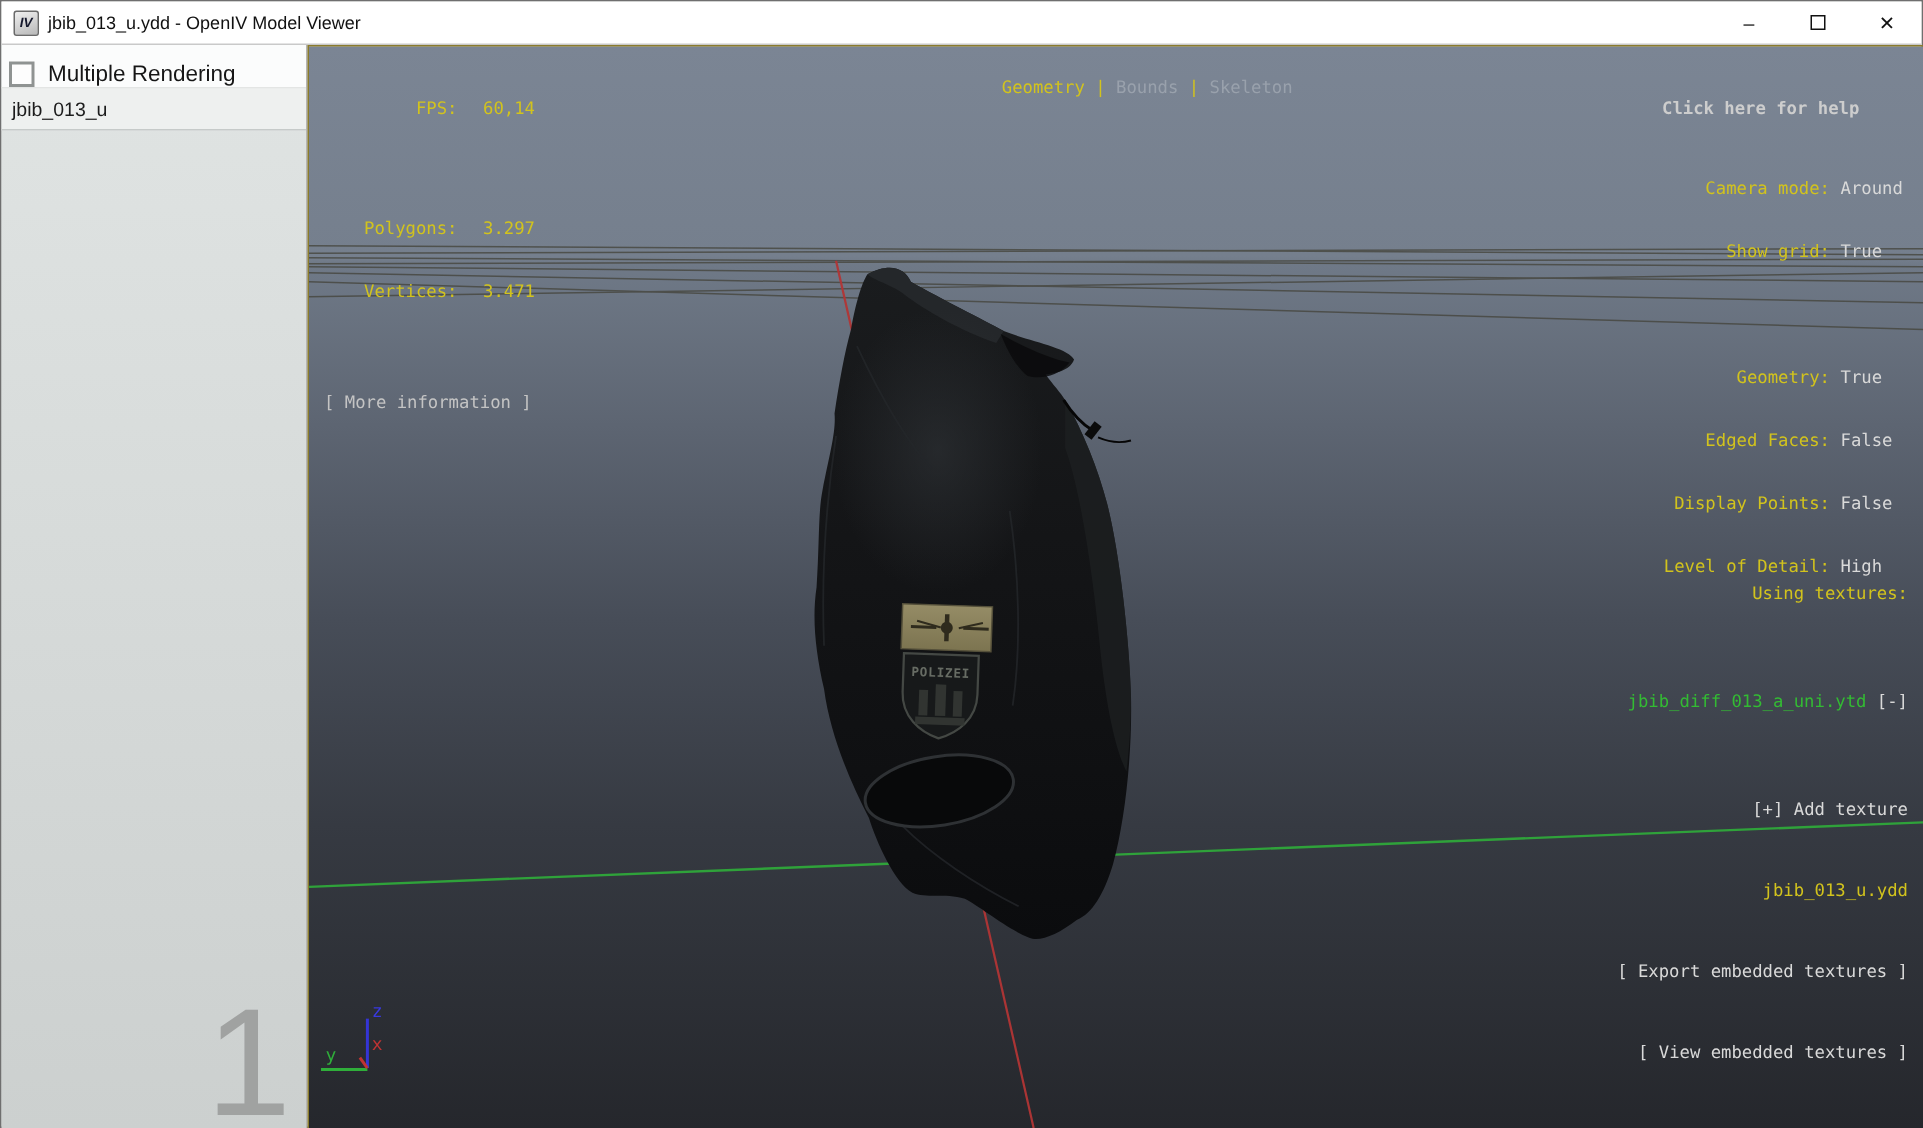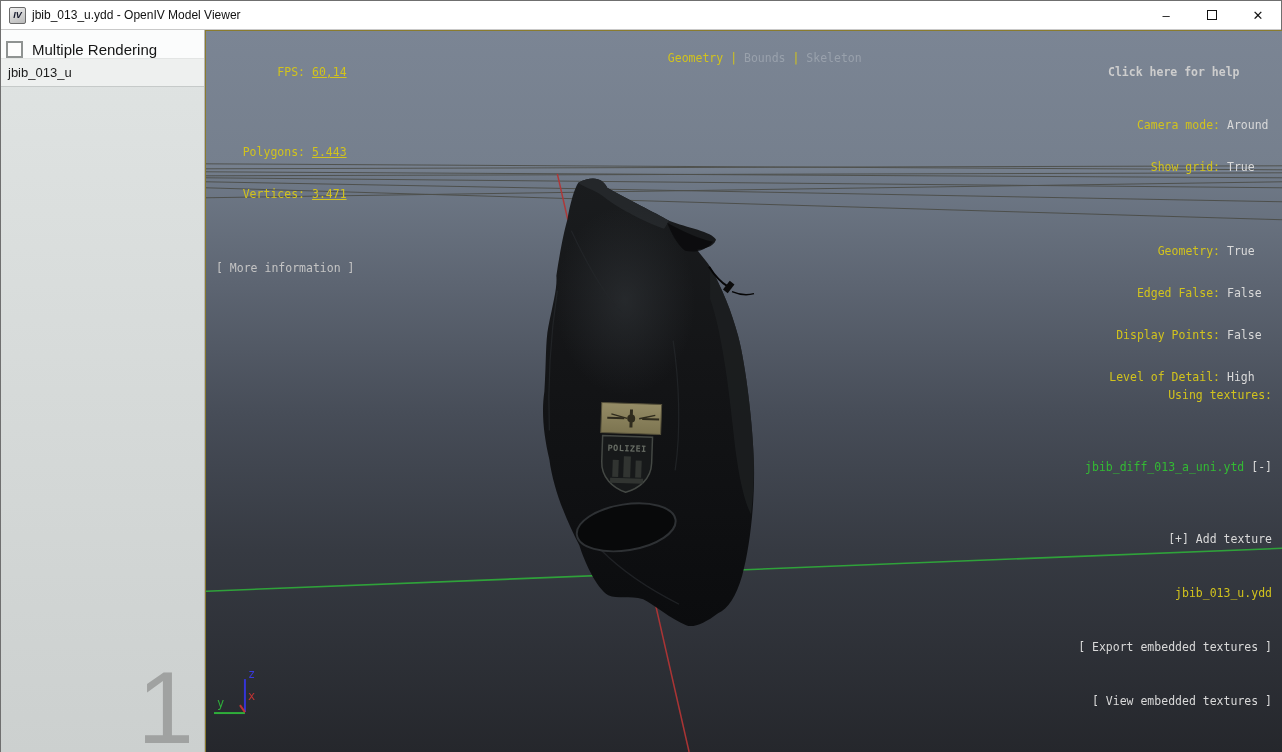--- a/index.html
+++ b/index.html
@@ -51,21 +51,21 @@
              font-size:11.5px; line-height:14px; white-space:pre; }
   .yellow { color:#d2c31d; }
   .white-val { color:#d9d9d9; }
   .dim { color:#c4c4c4; }
   .green-txt { color:#33bb33; }
   .gray-tab { color:#99a1ac; }
 
   .stats { top:6px; left:10px; }
   .kv { display:flex; }
   .stats .k { width:89px; text-align:right; }
-  .stats .v { margin-left:7px;text-decoration:underline; }
+  .stats .v { margin-left:17px; }
   .gap10 { height:10px; } .gap4 { height:4px; } .gap14 { height:14px; }
 
   .tabs { top:6px; left:50%; transform:translateX(-50%); }
 
   .settings { top:6px; right:10px; }
   .help-line { text-align:left; color:#cdcdcd; margin-bottom:11px;font-weight:bold; }
   .settings .k { width:112px; text-align:right; }
   .settings .v { margin-left:7px; width:45px; }
 
   .textures { right:10px; bottom:6px; text-align:right; line-height:18px; }
@@ -217,21 +217,21 @@
     </svg>
 
     <div class="overlay stats">
       <div class="kv">
         <span class="k yellow">FPS:</span>
         <span class="v yellow">60,14</span>
       </div>
       <div class="gap10"></div>
       <div class="kv">
         <span class="k yellow">Polygons:</span>
-        <span class="v yellow">5.443</span>
+        <span class="v yellow">3.297</span>
       </div>
       <div class="kv">
         <span class="k yellow">Vertices:</span>
         <span class="v yellow">3.471</span>
       </div>
       <div class="gap4"></div>
       <div class="dim">[ More information ]</div>
     </div>
 
     <div class="overlay tabs">
@@ -247,21 +247,21 @@
       <div class="kv">
         <span class="k yellow">Show grid:</span>
         <span class="v white-val">True</span>
       </div>
       <div class="gap14"></div>
       <div class="kv">
         <span class="k yellow">Geometry:</span>
         <span class="v white-val">True</span>
       </div>
       <div class="kv">
-        <span class="k yellow">Edged False:</span>
+        <span class="k yellow">Edged Faces:</span>
         <span class="v white-val">False</span>
       </div>
       <div class="kv">
         <span class="k yellow">Display Points:</span>
         <span class="v white-val">False</span>
       </div>
       <div class="kv">
         <span class="k yellow">Level of Detail:</span>
         <span class="v white-val">High</span>
       </div>

